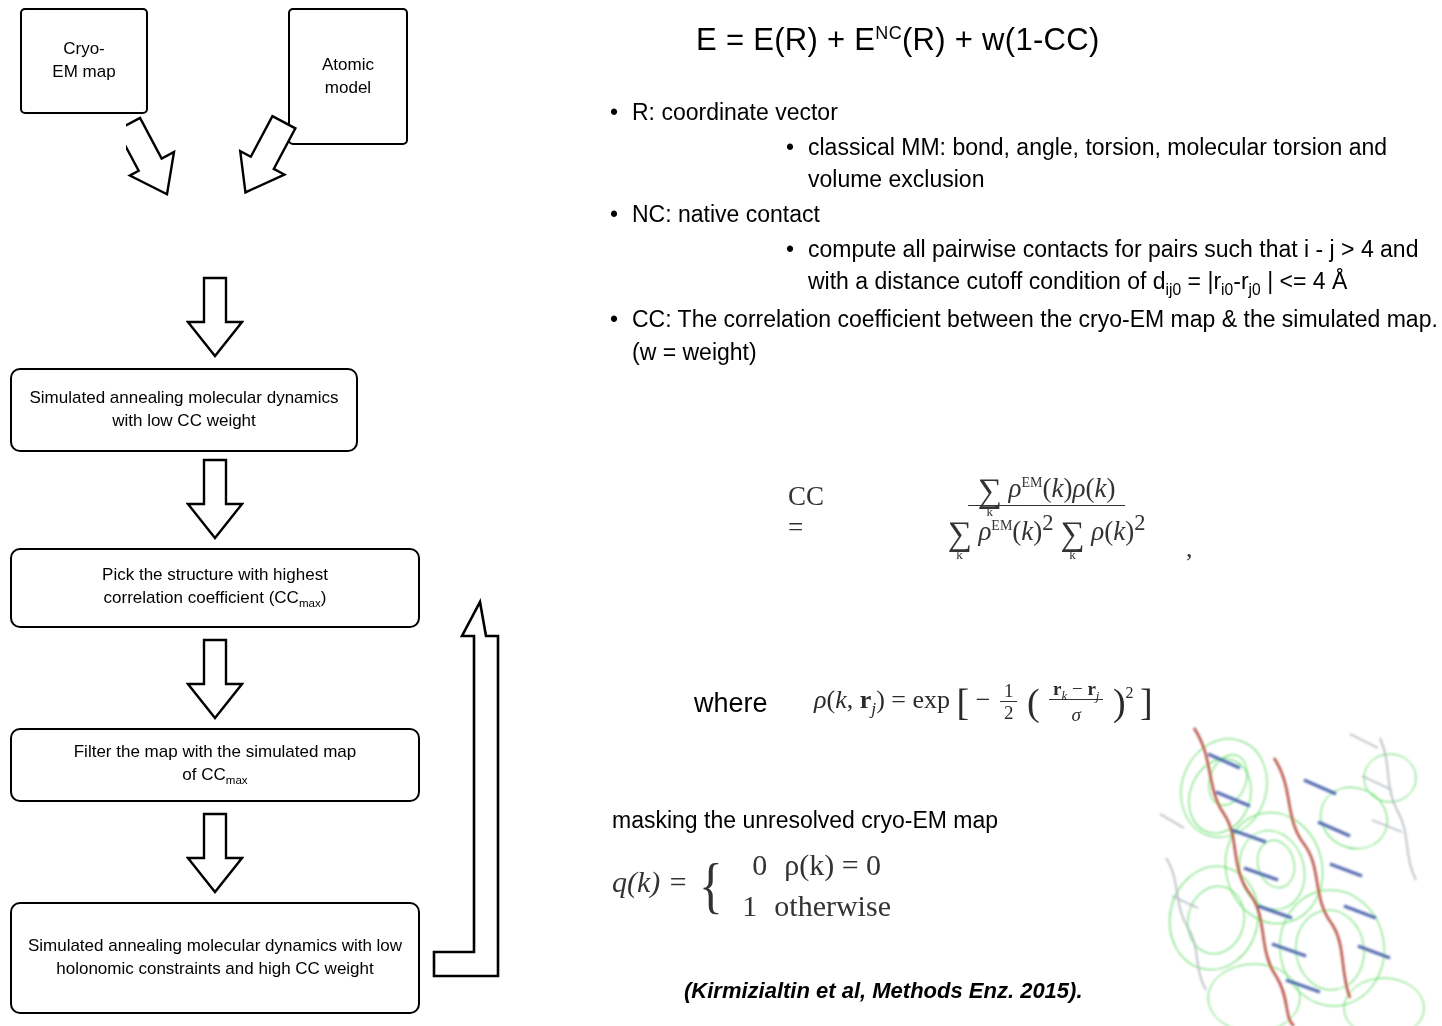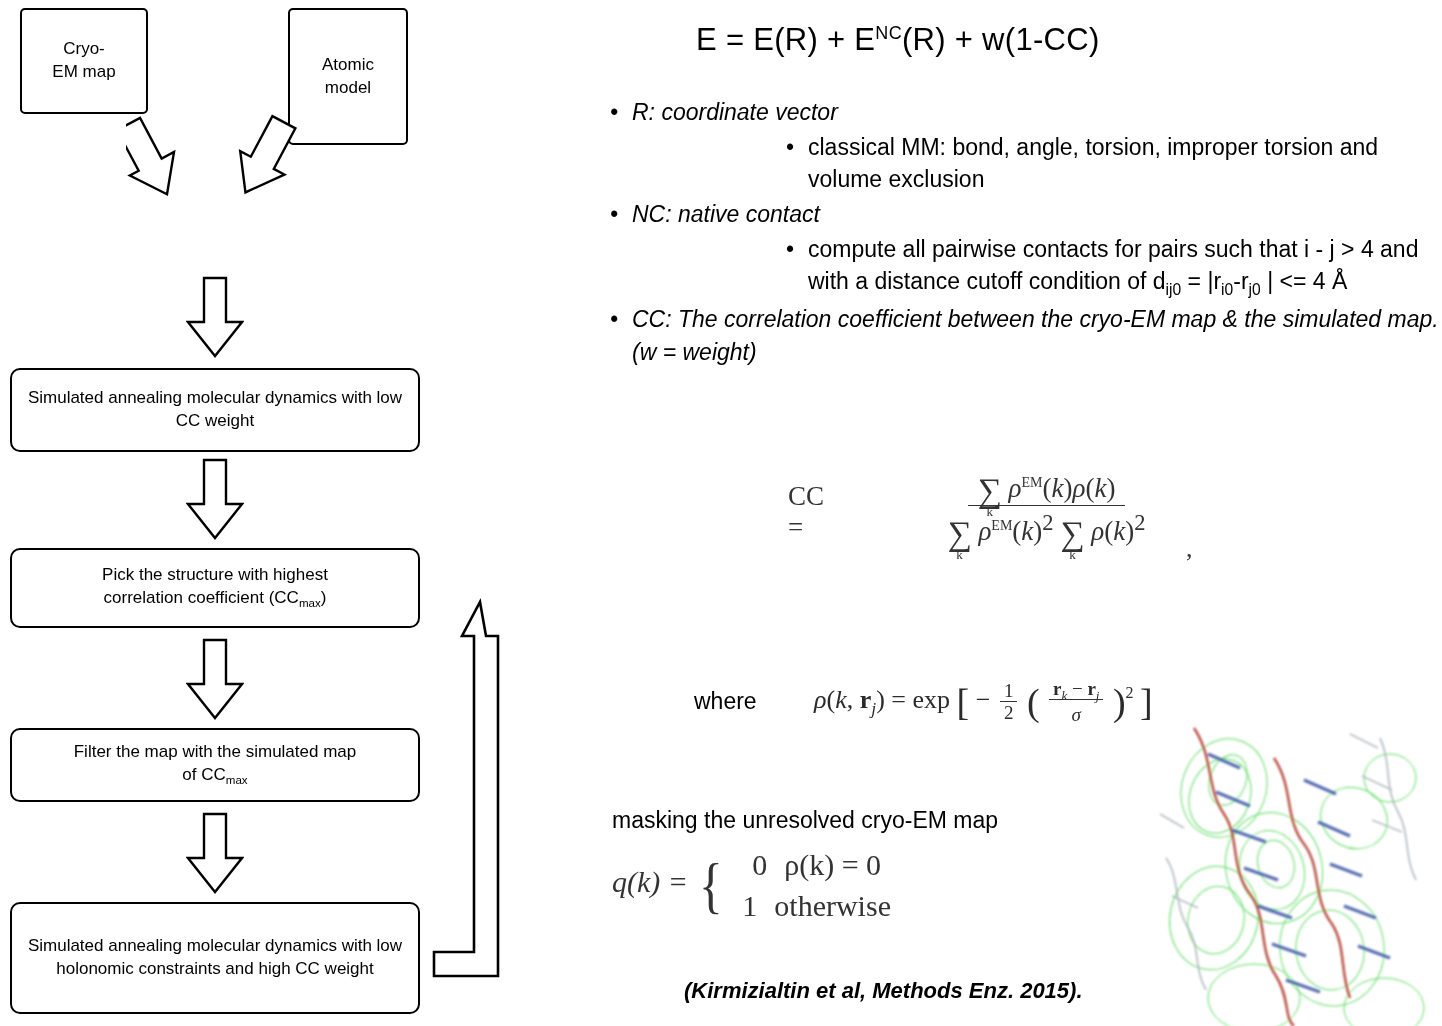--- a/index.html
+++ b/index.html
@@ -70,21 +70,20 @@
     left: 20px;
     top: 96px;
     width: 846px;
     font-size: 23px;
     line-height: 1.42;
   }
   .b1 {
     position: relative;
     padding-left: 36px;
     margin-bottom: 2px;
-    font-style: italic;
   }
   .b1::before {
     content: "•";
     position: absolute;
     left: 14px;
     top: 0;
   }
   .b2 {
     position: relative;
     padding-left: 212px;
@@ -148,21 +147,21 @@
     position: absolute;
     left: 398px;
     top: 62px;
     font-size: 26px;
   }
 
   #where-label {
     position: absolute;
     left: 118px;
     top: 688px;
-    font-size: 23px;
+    font-size: 27px;
   }
   #rho-formula {
     left: 238px;
     top: 678px;
     font-size: 26px;
     white-space: nowrap;
   }
   .frac-small {
     display: inline-block;
     text-align: center;
@@ -243,21 +242,21 @@
   </svg>
   <svg class="arrow-down" style="left:222px; top:112px; width:80px; height:92px;" viewBox="0 0 80 92">
     <polygon points="30,6 56,6 56,52 68,52 42,86 18,52 30,52" transform="rotate(28 44 46)" fill="#fff" stroke="#000" stroke-width="2.4"></polygon>
   </svg>
 
 
   <svg class="arrow-down" style="left:186px; top:276px; width:58px; height:82px;" viewBox="0 0 58 82">
     <polygon points="18,2 40,2 40,46 56,46 29,80 2,46 18,46" fill="#fff" stroke="#000" stroke-width="2.4"></polygon>
   </svg>
 
-  <div class="node rounded-soft" style="left:10px; top:368px; width:410px; height:84px;">
+  <div class="node rounded-soft" style="left:10px; top:368px; width:348px; height:84px;">
     <span>Simulated annealing molecular dynamics with low CC weight</span>
   </div>
 
   <svg class="arrow-down" style="left:186px; top:458px; width:58px; height:82px;" viewBox="0 0 58 82">
     <polygon points="18,2 40,2 40,46 56,46 29,80 2,46 18,46" fill="#fff" stroke="#000" stroke-width="2.4"></polygon>
   </svg>
 
   <div class="node rounded-soft" style="left:10px; top:548px; width:410px; height:80px;">
     <span>Pick the structure with highest<br>correlation coefficient (CC<sub>max</sub>)</span>
   </div>
@@ -287,21 +286,21 @@
 
   <div id="equation-main">
     <span>E = E(R) + E</span><sup>NC</sup><span>(R) + w(1-CC)</span>
   </div>
 
   <div class="bullets">
     <div class="b1">
       <span>R: coordinate vector</span>
     </div>
     <div class="b2">
-      <span>classical MM: bond, angle, torsion, improper torsion and volume exclusion</span>
+      <span>classical MM: bond, angle, torsion, molecular torsion and volume exclusion</span>
     </div>
     <div class="b1">
       <span>NC: native contact</span>
     </div>
     <div class="b2">
       <span>compute all pairwise contacts for pairs such that i - j &gt; 4 and with a distance cutoff condition of d</span><sub>ij0</sub><span> = |r</span><sub>i0</sub><span>-r</span><sub>j0</sub><span> | &lt;= 4 Å</span>
     </div>
     <div class="b1">
       <span>CC: The correlation coefficient between the cryo-EM map &amp; the simulated map. (w = weight)</span>
     </div>

